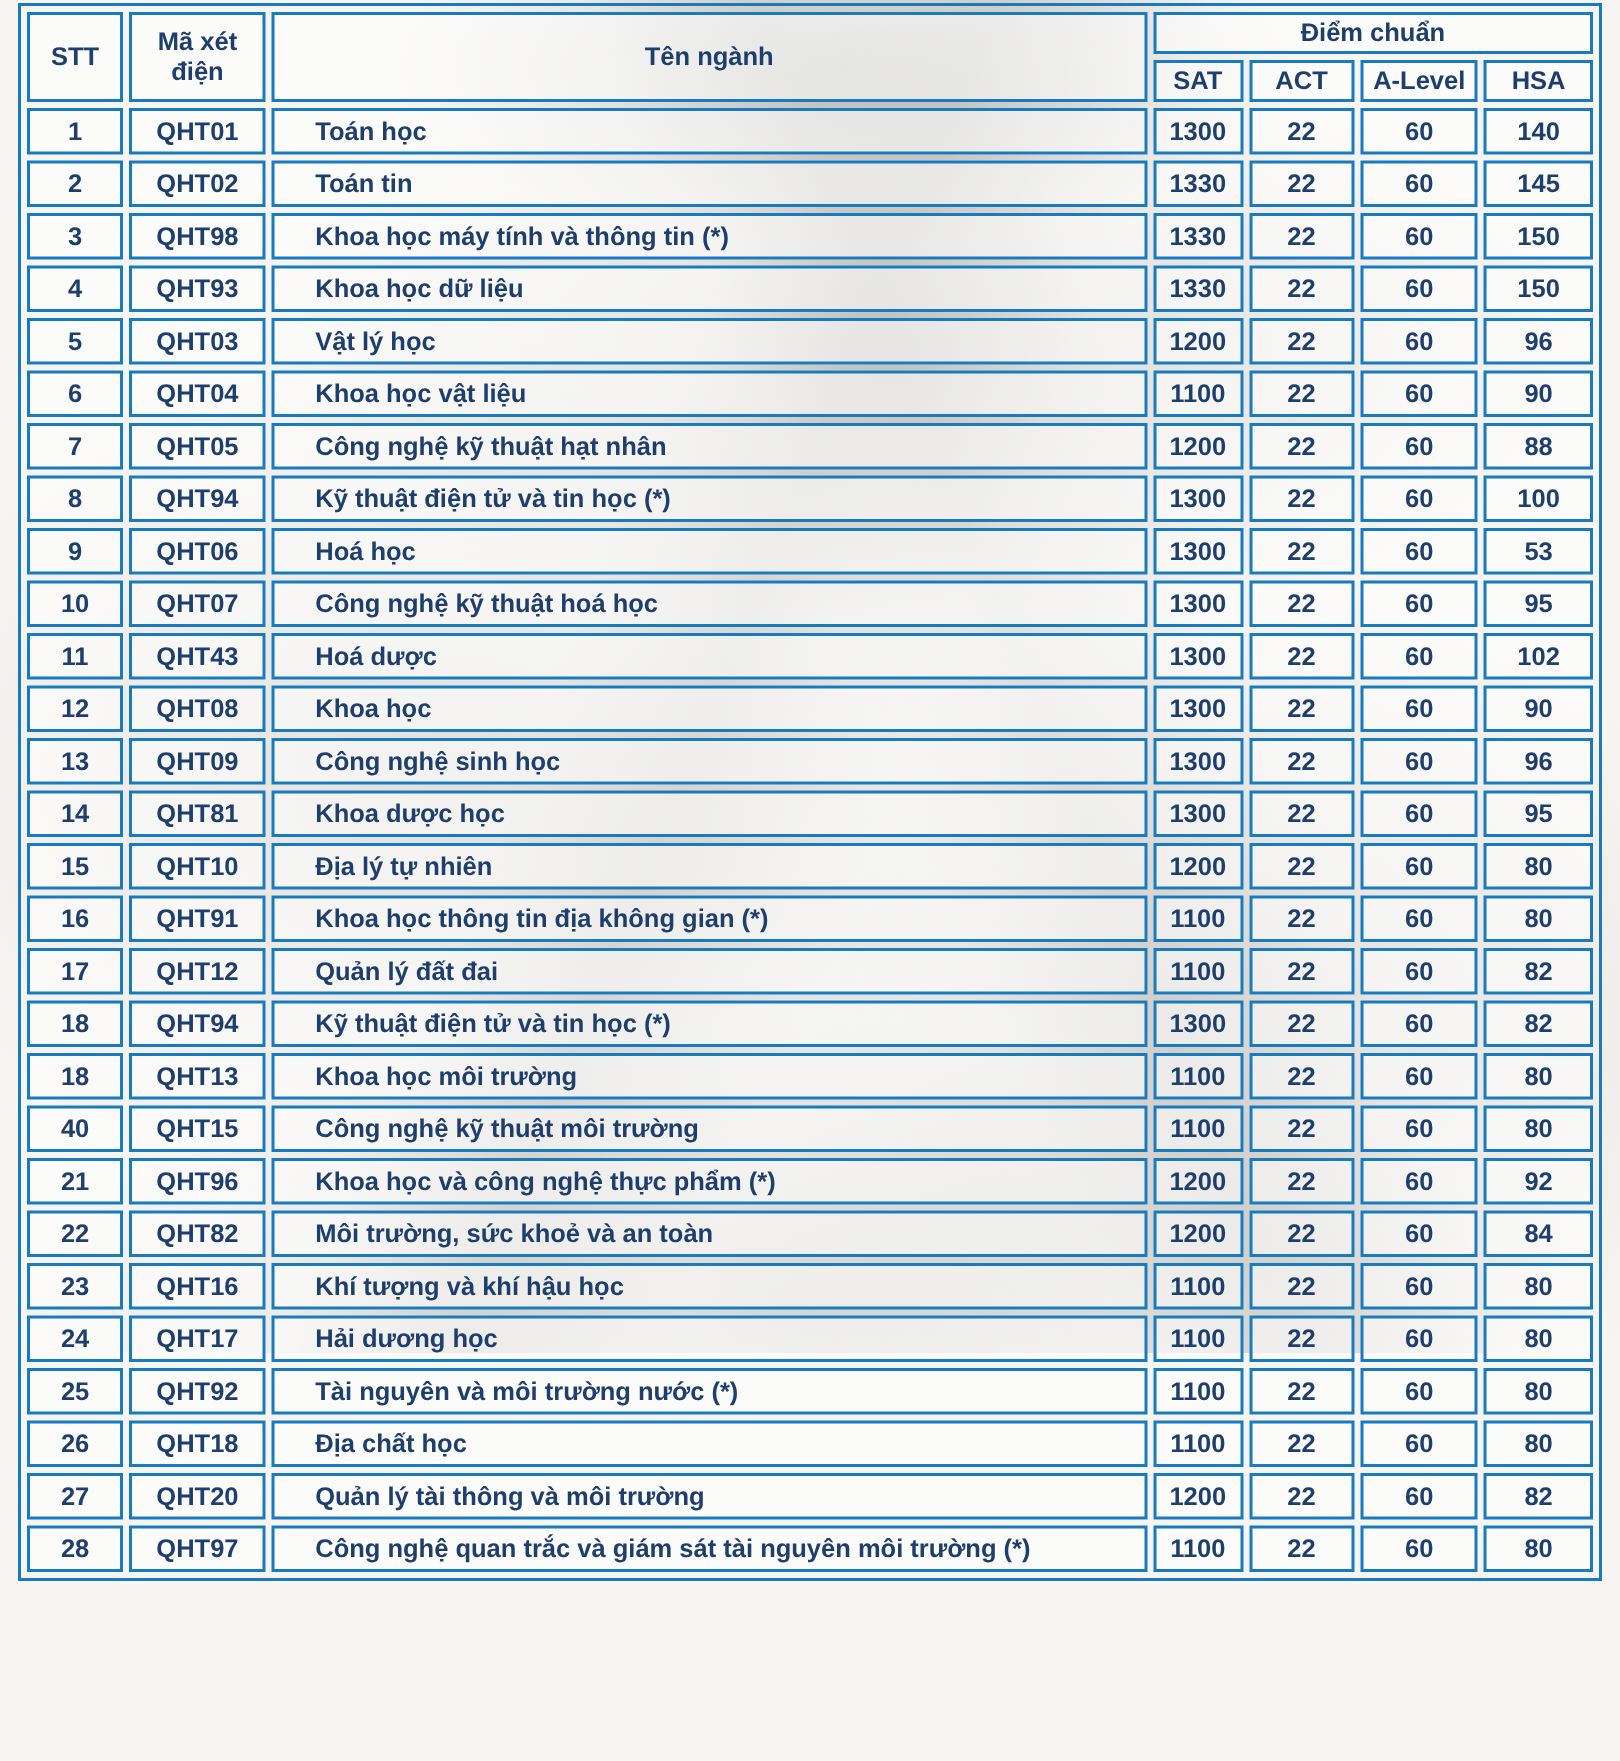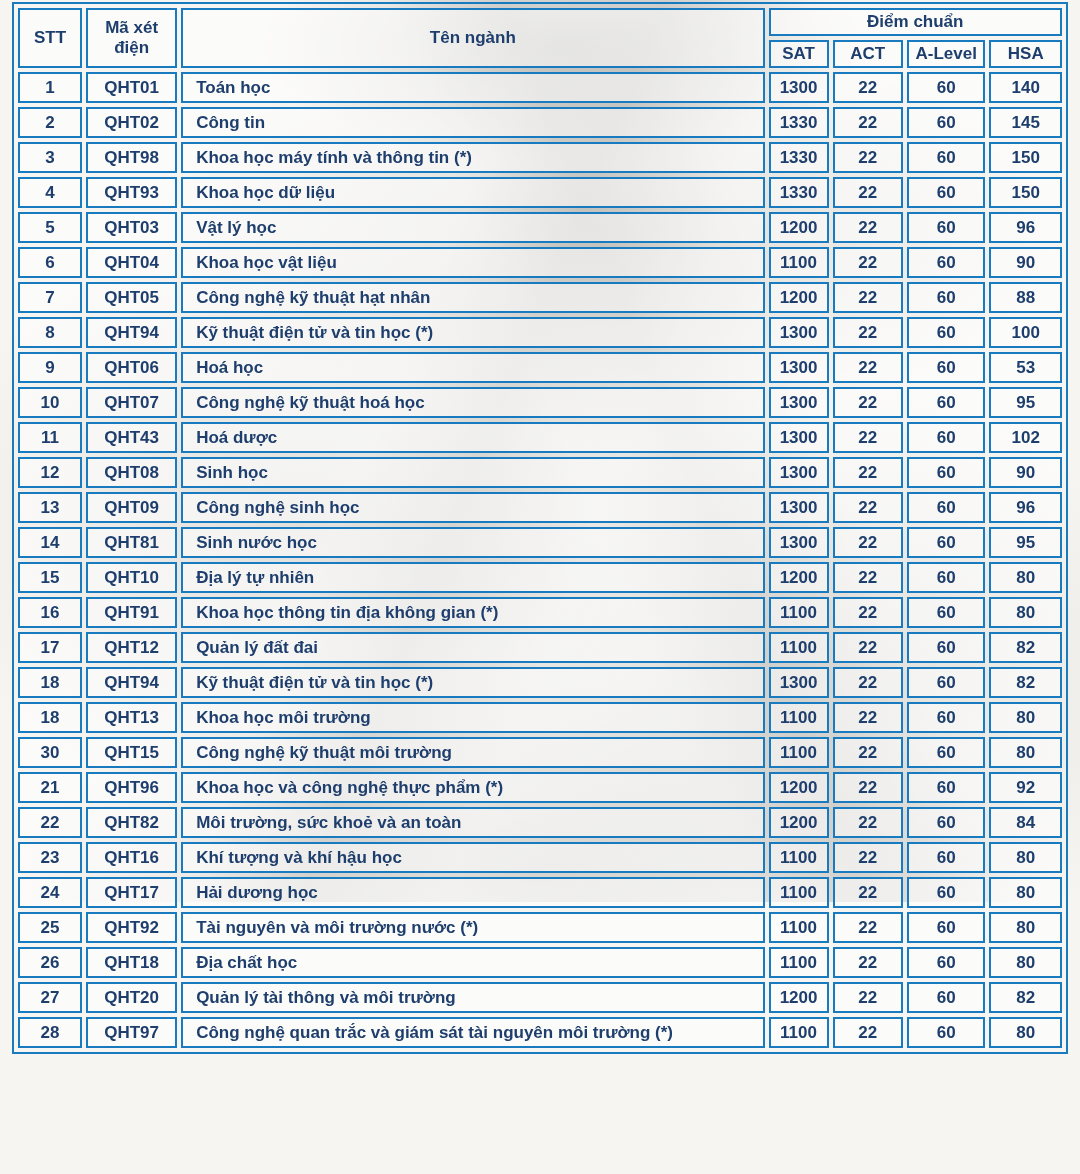--- a/index.html
+++ b/index.html
@@ -45,21 +45,21 @@
     font-weight: 700;
     font-size: 17px;
     text-align: center;
     vertical-align: middle;
     padding: 2px 4px;
     overflow: hidden;
     white-space: nowrap;
   }
   thead th { height: 28px; line-height: 1.15; white-space: normal; }
   tbody td { height: 31px; }
-  td.col-name { text-align: left; padding-left: 13px; }
+  td.col-name { text-align: left; padding-left: 27px; }
   col.c-stt    { width: 62px; }
   col.c-code   { width: 88px; }
   col.c-name   { width: 564px; }
   col.c-sat    { width: 58px; }
   col.c-act    { width: 68px; }
   col.c-alevel { width: 76px; }
   col.c-hsa    { width: 70px; }
 </style>
 </head>
 <body>
@@ -97,21 +97,21 @@
           <td class="col-code">QHT01</td>
           <td class="col-name">Toán học</td>
           <td class="col-sat">1300</td>
           <td class="col-act">22</td>
           <td class="col-alevel">60</td>
           <td class="col-hsa">140</td>
         </tr>
         <tr>
           <td class="col-stt">2</td>
           <td class="col-code">QHT02</td>
-          <td class="col-name">Công tin</td>
+          <td class="col-name">Toán tin</td>
           <td class="col-sat">1330</td>
           <td class="col-act">22</td>
           <td class="col-alevel">60</td>
           <td class="col-hsa">145</td>
         </tr>
         <tr>
           <td class="col-stt">3</td>
           <td class="col-code">QHT98</td>
           <td class="col-name">Khoa học máy tính và thông tin (*)</td>
           <td class="col-sat">1330</td>
@@ -187,39 +187,39 @@
           <td class="col-code">QHT43</td>
           <td class="col-name">Hoá dược</td>
           <td class="col-sat">1300</td>
           <td class="col-act">22</td>
           <td class="col-alevel">60</td>
           <td class="col-hsa">102</td>
         </tr>
         <tr>
           <td class="col-stt">12</td>
           <td class="col-code">QHT08</td>
-          <td class="col-name">Sinh học</td>
+          <td class="col-name">Khoa học</td>
           <td class="col-sat">1300</td>
           <td class="col-act">22</td>
           <td class="col-alevel">60</td>
           <td class="col-hsa">90</td>
         </tr>
         <tr>
           <td class="col-stt">13</td>
           <td class="col-code">QHT09</td>
           <td class="col-name">Công nghệ sinh học</td>
           <td class="col-sat">1300</td>
           <td class="col-act">22</td>
           <td class="col-alevel">60</td>
           <td class="col-hsa">96</td>
         </tr>
         <tr>
           <td class="col-stt">14</td>
           <td class="col-code">QHT81</td>
-          <td class="col-name">Sinh nước học</td>
+          <td class="col-name">Khoa dược học</td>
           <td class="col-sat">1300</td>
           <td class="col-act">22</td>
           <td class="col-alevel">60</td>
           <td class="col-hsa">95</td>
         </tr>
         <tr>
           <td class="col-stt">15</td>
           <td class="col-code">QHT10</td>
           <td class="col-name">Địa lý tự nhiên</td>
           <td class="col-sat">1200</td>
@@ -257,21 +257,21 @@
         <tr>
           <td class="col-stt">18</td>
           <td class="col-code">QHT13</td>
           <td class="col-name">Khoa học môi trường</td>
           <td class="col-sat">1100</td>
           <td class="col-act">22</td>
           <td class="col-alevel">60</td>
           <td class="col-hsa">80</td>
         </tr>
         <tr>
-          <td class="col-stt">30</td>
+          <td class="col-stt">40</td>
           <td class="col-code">QHT15</td>
           <td class="col-name">Công nghệ kỹ thuật môi trường</td>
           <td class="col-sat">1100</td>
           <td class="col-act">22</td>
           <td class="col-alevel">60</td>
           <td class="col-hsa">80</td>
         </tr>
         <tr>
           <td class="col-stt">21</td>
           <td class="col-code">QHT96</td>

